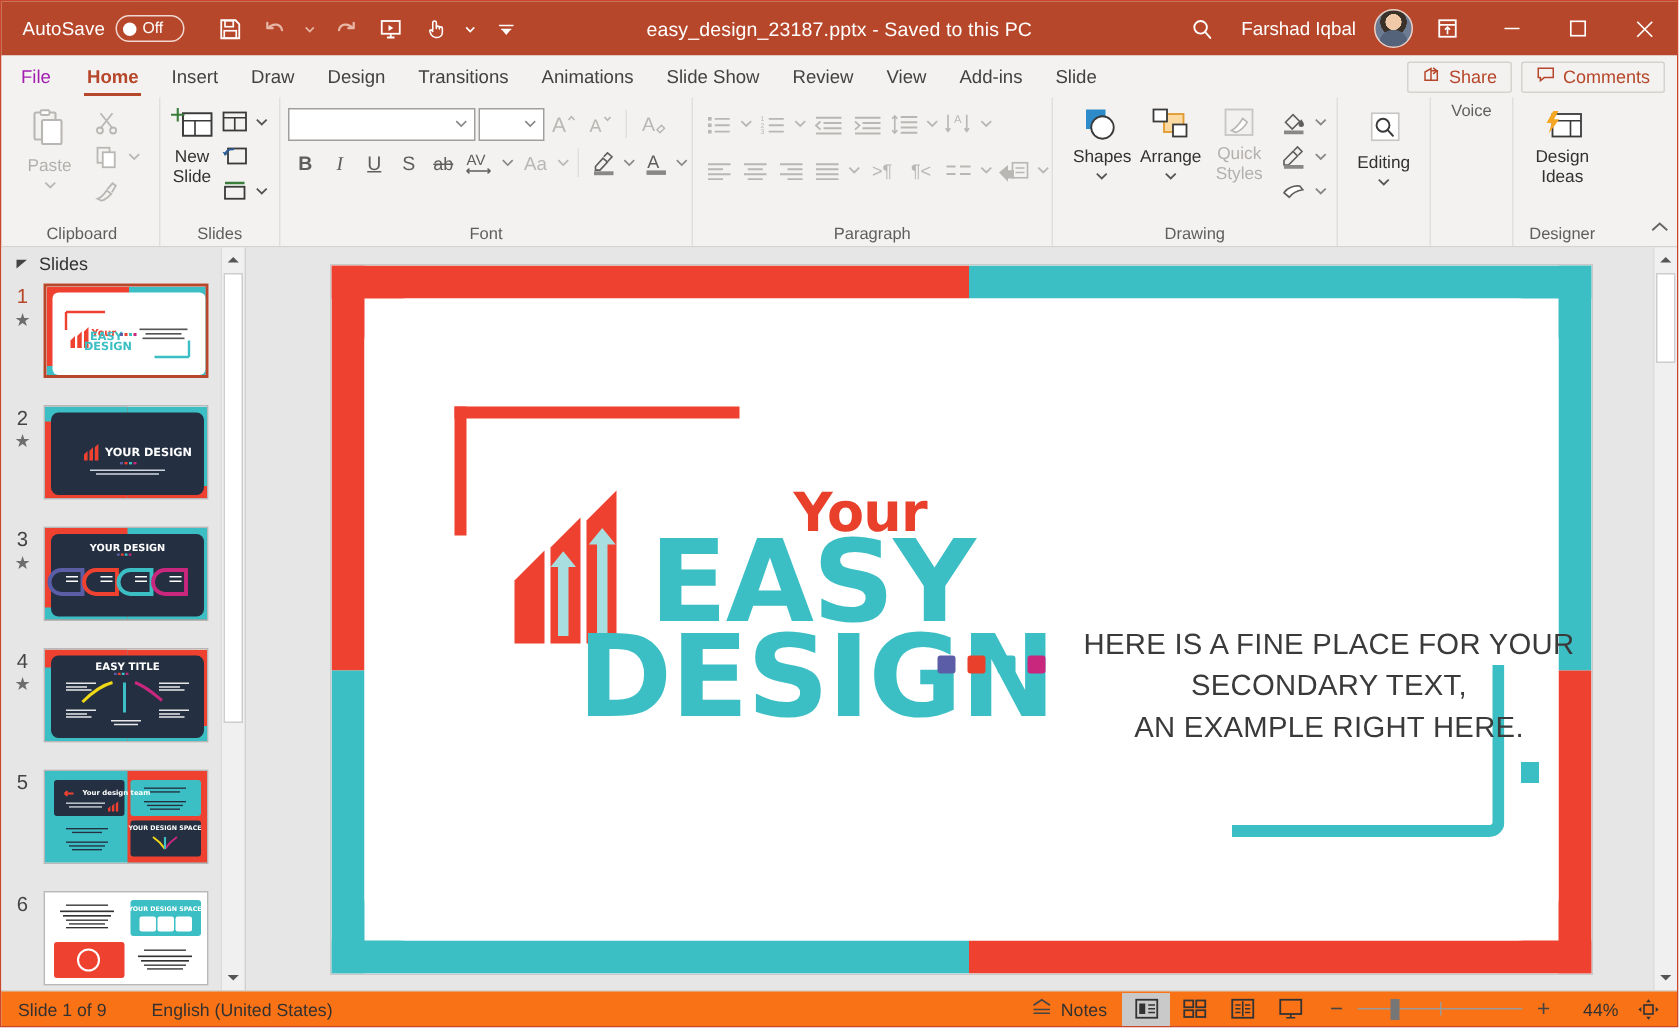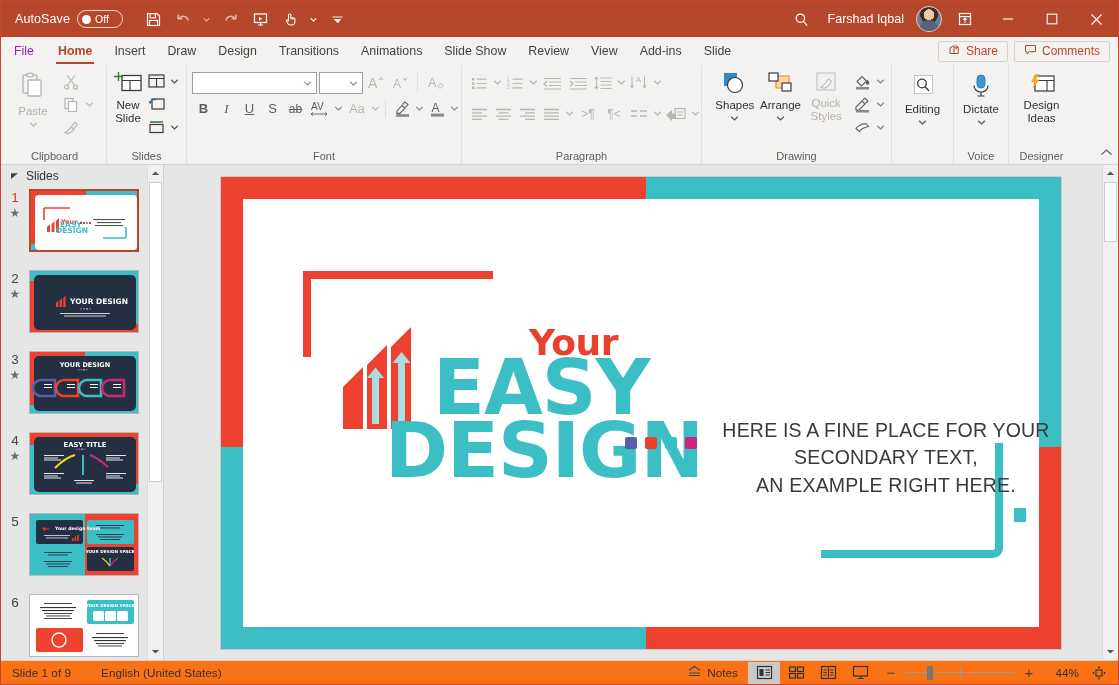--- a/index.html
+++ b/index.html
@@ -294,20 +294,21 @@
             <path d="M1.8 3.3L4.5 6l2.7-2.7" fill="none" stroke="#fff" stroke-width="1.1"></path>
           </svg>
       </span>
       <span class="tb-btn">
         <svg width="17" height="17" viewBox="0 0 17 17">
             <path d="M4 6h9M5.5 8.6h6M8.5 11.6l-2-2.4h4z" fill="#fff" stroke="#fff" stroke-width=".9" stroke-linecap="round"></path>
           </svg>
       </span>
     </div>
 
+    <div class="doc-title">easy_design_23187.pptx  -  Saved to this PC</div>
 
     <div class="tb-right">
       <span class="search-btn">
         <svg width="17" height="17" viewBox="0 0 17 17">
             <circle cx="7.4" cy="7.2" r="4.2" fill="none" stroke="#fff" stroke-width="1.25"></circle>
             <path d="M10.5 10.4l3.4 3.9" stroke="#fff" stroke-width="1.25" stroke-linecap="round"></path>
           </svg>
       </span>
       <span class="user-name">Farshad Iqbal</span>
       <span class="avatar"></span>
@@ -796,37 +797,20 @@
             <svg width="9" height="7" viewBox="0 0 9 7">
                 <path d="M1.2 1.8L4.5 5l3.3-3.2" fill="none" stroke="#555" stroke-width="1.2"></path>
               </svg>
           </span>
         </div>
       </div>
       <div class="rgroup-label"></div>
     </div>
 
     <div class="rgroup" style="width:55px">
-      <div class="rgroup-body" style="justify-content:center;padding-top:6px">
-        <div class="big-btn" style="width:50px">
-          <span class="ico">
-            <svg width="28" height="28" viewBox="0 0 28 28">
-                <rect x="10" y="2" width="8" height="13" rx="4" fill="#3a9ad9" stroke="#2e7fb5" stroke-width="1"></rect>
-                <path d="M7 12.5c0 3.9 3.1 6.5 7 6.5s7-2.6 7-6.5" fill="none" stroke="#3a3a3a" stroke-width="1.2"></path>
-                <path d="M14 19v4M10.5 23h7" stroke="#3a3a3a" stroke-width="1.2"></path>
-              </svg>
-          </span>
-          <span class="lbl">Dictate</span>
-          <span class="caret">
-            <svg width="9" height="7" viewBox="0 0 9 7">
-                <path d="M1.2 1.8L4.5 5l3.3-3.2" fill="none" stroke="#555" stroke-width="1.2"></path>
-              </svg>
-          </span>
-        </div>
-      </div>
       <div class="rgroup-label">Voice</div>
     </div>
 
     <div class="rgroup" style="width:66px">
       <div class="rgroup-body" style="justify-content:center;padding-top:6px">
         <div class="big-btn" style="width:58px">
           <span class="ico">
             <svg width="32" height="24" viewBox="0 0 32 24">
                 <rect x="9" y="3" width="19" height="15" fill="#fff" stroke="#3a3a3a" stroke-width="1.2"></rect>
                 <path d="M9 7.5h19M21 7.5v10.5" stroke="#3a3a3a" stroke-width="1.1"></path>

